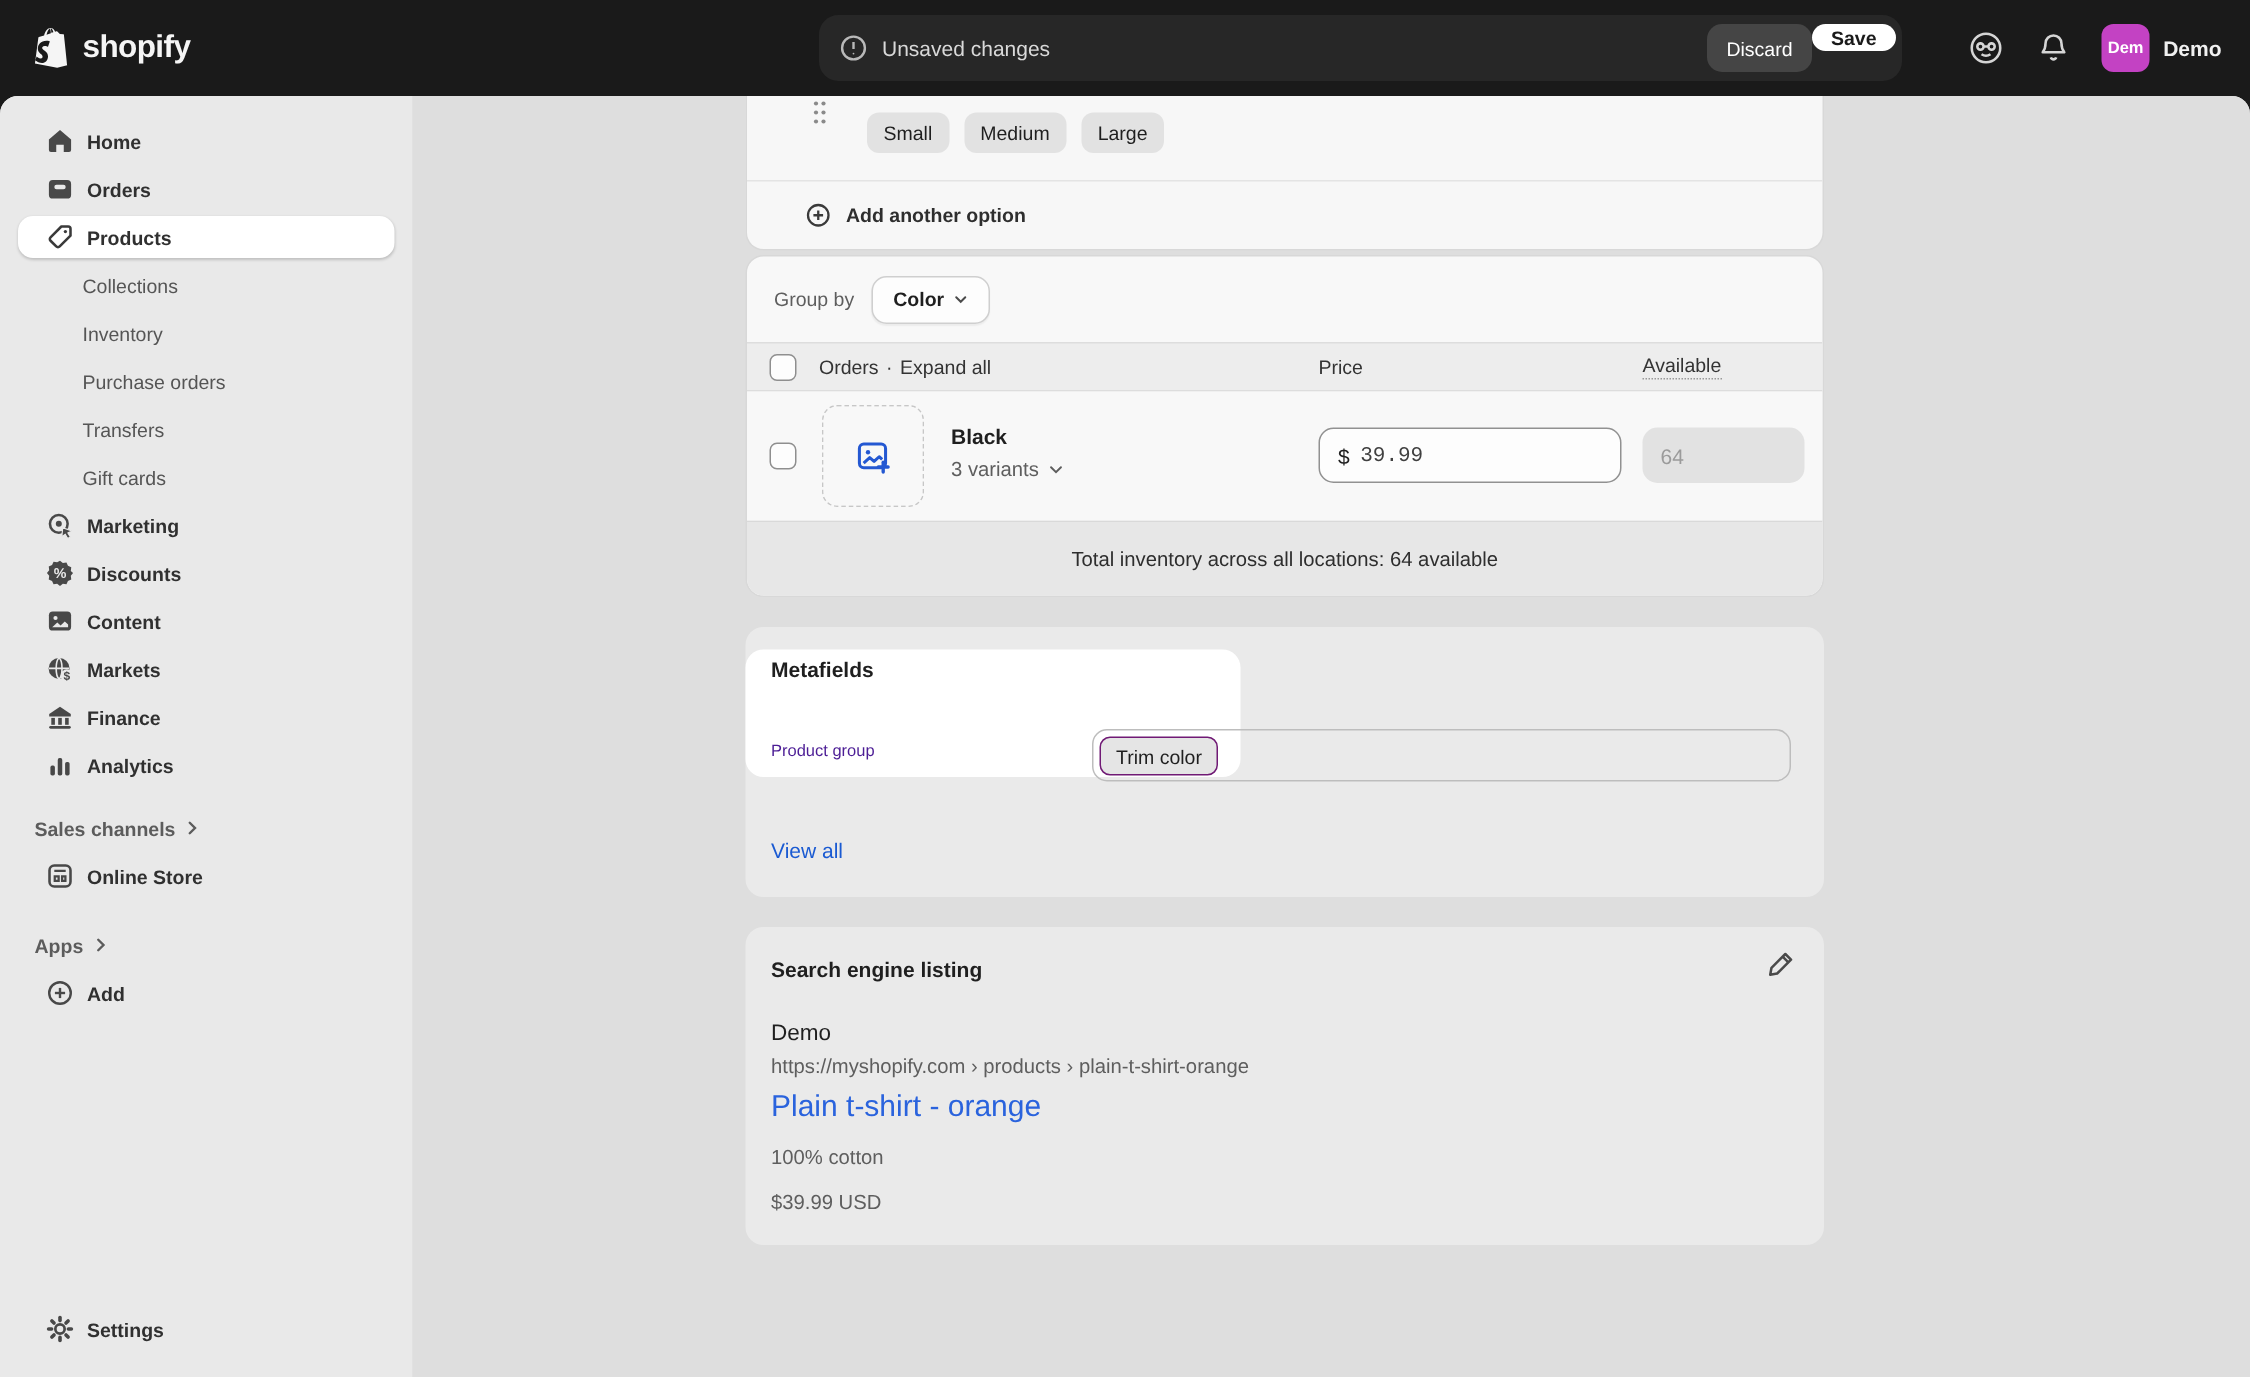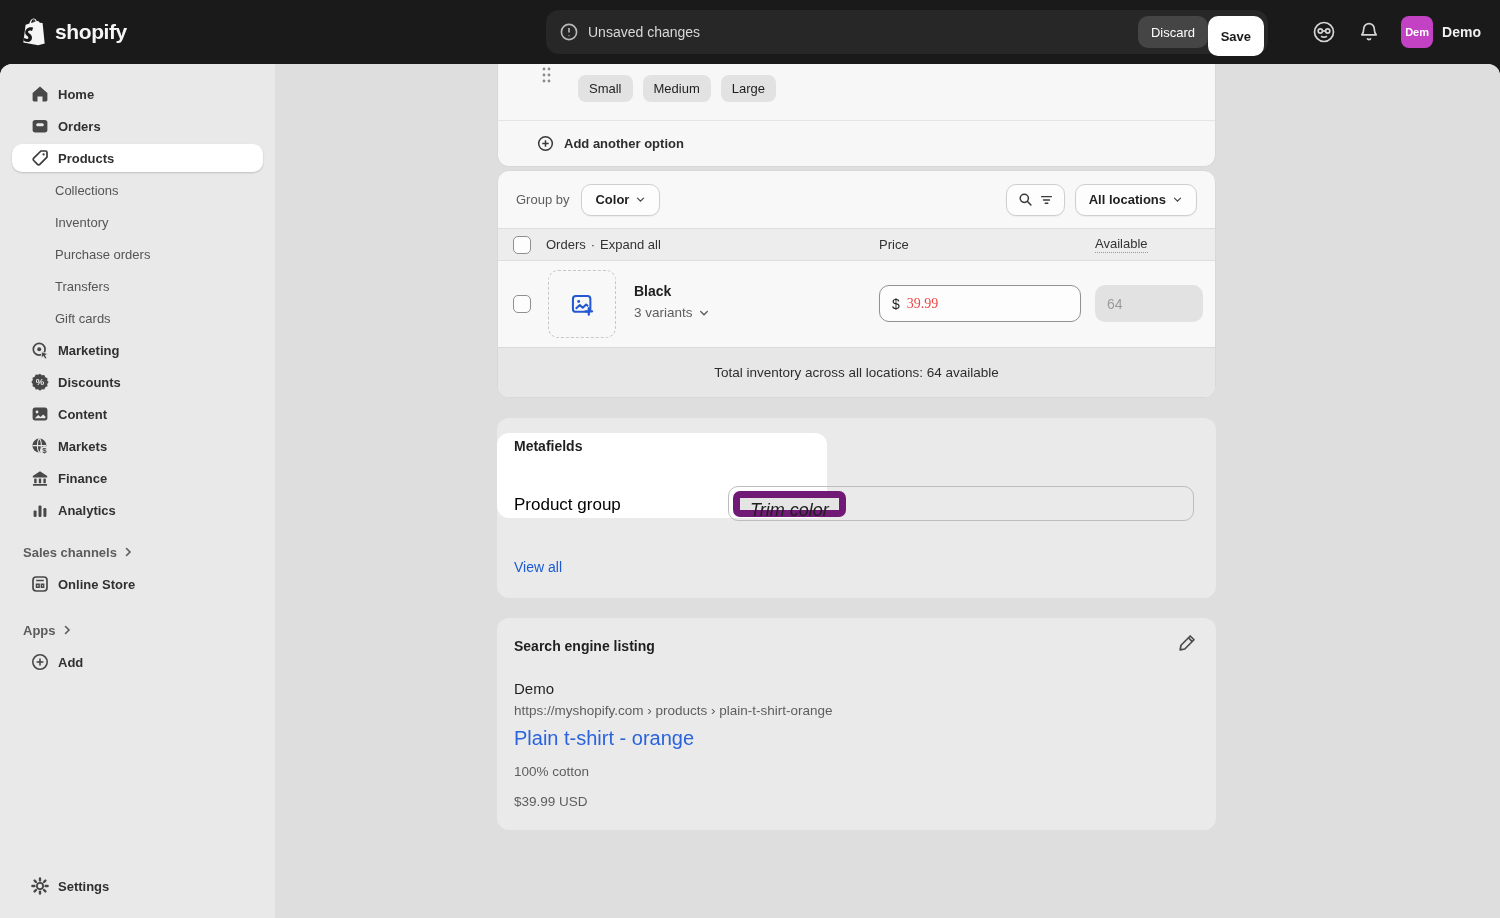--- a/index.html
+++ b/index.html
@@ -7,21 +7,21 @@
   .app { position:relative; width:1500px; height:918px; background:#1a1a1a; overflow:hidden; }
 
   
   .topbar { position:absolute; left:0; top:0; width:1500px; height:64px; background:#1a1a1a; }
   .logo { position:absolute; left:21px; top:0; height:64px; display:flex; align-items:center; gap:7px; }
   .logo-word { color:#f5f5f5; font-size:21px; font-weight:700; letter-spacing:-0.4px; }
   .savebar { position:absolute; left:546px; top:10px; width:722px; height:44px; background:#272727; border-radius:13px; display:flex; align-items:center; }
   .savebar .alert { margin-left:13px; display:flex; }
   .savebar .msg { margin-left:9px; color:#d9d9d9; font-size:14px; }
   .btn-discard { position:absolute; right:60px; top:6px; height:32px; padding:0 13px; background:#454545; border:none; border-radius:10px; color:#fff; font-size:13px; font-weight:500; font-family:inherit; cursor:pointer; }
-  .btn-save { position:absolute; right:4px; top:6px; height:40px; padding:0 13px; background:#ffffff; border:none; border-radius:10px; color:#1a1a1a; font-size:13px; font-weight:600; font-family:inherit; cursor:pointer; }
+  .btn-save { position:absolute; right:4px; top:6px; height:18px; padding:0 13px; background:#ffffff; border:none; border-radius:10px; color:#1a1a1a; font-size:13px; font-weight:600; font-family:inherit; cursor:pointer; }
   .top-right { position:absolute; right:19px; top:0; height:64px; display:flex; align-items:center; gap:20px; }
   .avatar-group { display:flex; align-items:center; gap:9px; }
   .avatar { width:32px; height:32px; background:#c342c3; border-radius:8px; display:flex; align-items:center; justify-content:center; color:#fff; font-size:11px; font-weight:700; }
   .user-name { color:#f0f0f0; font-size:14px; font-weight:600; }
   .icon-btn { background:none; border:none; display:flex; cursor:pointer; padding:0; }
 
   
   .frame { position:absolute; left:0; top:64px; width:1500px; height:854px; background:#dedede; border-radius:12px 12px 0 0; overflow:hidden; display:flex; }
 
   
@@ -60,31 +60,31 @@
   .thead .checkbox { margin-left:15px; }
   .col-variant { margin-left:15px; display:flex; gap:5px; }
   .col-price { position:absolute; left:381px; }
   .col-available { position:absolute; left:597px; border-bottom:1.5px dotted #999; padding-bottom:1px; cursor:help; }
   .vrow { position:relative; height:86px; background:#f8f8f8; }
   .vrow .checkbox { position:absolute; left:15px; top:34px; }
   .img-placeholder { position:absolute; left:50px; top:9px; width:68px; height:68px; border:1.5px dashed #c7c7c7; border-radius:10px; display:flex; align-items:center; justify-content:center; cursor:pointer; }
   .vname { position:absolute; left:136px; top:22px; font-size:14px; font-weight:600; color:#1f1f1f; }
   .vsub { position:absolute; left:136px; top:44px; display:flex; align-items:center; gap:5px; font-size:13.5px; color:#5e5e5e; cursor:pointer; }
   .price-field { position:absolute; left:381px; top:24px; width:202px; height:37px; background:#fdfdfd; border:1px solid #919191; border-radius:10px; display:flex; align-items:center; padding:0 12px; gap:7px; font-size:14px; color:#1f1f1f; }
-  .price-field input { border:none; outline:none; background:transparent; font-size:14px; color:#ef4444; width:100%; font-family:Liberation Serif, serif; }
+  .price-field input { border:none; outline:none; background:transparent; font-size:14px; color:#404040; width:100%; font-family:Liberation Mono, monospace; }
   .avail-input { position:absolute; left:597px; top:24px; width:108px; height:37px; background:#e2e2e2; border:none; border-radius:10px; color:#9b9b9b; font-size:14px; padding:0 12px; font-family:inherit; outline:none; }
   .tfoot { display:flex; align-items:center; justify-content:center; height:50px; background:#e7e7e7; border-top:1px solid #d9d9d9; font-size:13.5px; color:#2e2e2e; }
 
   
   .metafields-card { position:relative; margin-top:20px; height:180px; background:#eaeaea; border:none; }
   .white-patch { position:absolute; left:0; top:15px; width:330px; height:85px; background:#ffffff; border-radius:12px; }
   .mf-title { position:absolute; left:17px; top:20px; font-size:14px; font-weight:700; color:#1f1f1f; }
-  .mf-label { position:absolute; left:17px; top:77px; font-size:17px; color:#000000; }
+  .mf-label { position:absolute; left:17px; top:77px; font-size:11px; color:#4c1d95; }
   .mf-field { position:absolute; left:231px; top:68px; width:466px; height:35px; border:1px solid #bdbdbd; border-radius:10px; display:flex; align-items:center; padding:0 4px; cursor:text; }
-  .mf-chip { height:26px; line-height:25px; padding:0 10px; background:#e5e5e5; border:7px solid #701a75; border-radius:7px; font-size:18px; color:#1f1f1f; cursor:pointer;font-style:italic; }
+  .mf-chip { height:26px; line-height:25px; padding:0 10px; background:#e5e5e5; border:1px solid #701a75; border-radius:7px; font-size:13px; color:#1f1f1f; cursor:pointer; }
   .view-all { position:absolute; left:17px; top:141px; font-size:14px; font-weight:500; color:#1a5ad2; cursor:pointer; text-decoration:none; }
 
   
   .seo-card { position:relative; margin-top:20px; height:212px; background:#eaeaea; border:none; }
   .seo-title { position:absolute; left:17px; top:20px; font-size:14px; font-weight:700; color:#1f1f1f; }
   .seo-edit { position:absolute; right:18px; top:14px; }
   .seo-site { position:absolute; left:17px; top:62px; font-size:15px; color:#1f1f1f; }
   .seo-url { position:absolute; left:17px; top:85px; font-size:13.5px; color:#5e5e5e; }
   .seo-link { position:absolute; left:17px; top:109px; font-size:20px; color:#2a63dd; cursor:pointer; text-decoration:none; }
   .seo-desc { position:absolute; left:17px; top:146px; font-size:13.5px; color:#5e5e5e; }
@@ -343,45 +343,20 @@
           <div class="toolbar">
             <span class="toolbar-label">Group by</span>
             <button class="pill-btn">
               <span>Color</span>
               <span style="display:flex">
                   <svg width="11" height="11" viewBox="0 0 20 20" fill="none" stroke="#4a4a4a" stroke-width="2.4" stroke-linecap="round">
                     <polyline points="4.5,7.5 10,13 15.5,7.5"></polyline>
                   </svg>
                 </span>
             </button>
-            <div class="toolbar-right">
-              <button class="pill-btn" style="gap:5px;padding:0 10px;">
-                <span style="display:flex">
-                    <svg width="17" height="17" viewBox="0 0 20 20" fill="none" stroke="#3a3a3a" stroke-width="1.8" stroke-linecap="round">
-                      <circle cx="8.6" cy="8.6" r="4.8"></circle>
-                      <line x1="12.4" y1="12.4" x2="16.4" y2="16.4"></line>
-                    </svg>
-                  </span>
-                <span style="display:flex">
-                    <svg width="15" height="15" viewBox="0 0 20 20" fill="none" stroke="#3a3a3a" stroke-width="1.9" stroke-linecap="round">
-                      <line x1="3.5" y1="6.2" x2="16.5" y2="6.2"></line>
-                      <line x1="6" y1="10.6" x2="14" y2="10.6"></line>
-                      <line x1="8.3" y1="15" x2="11.7" y2="15"></line>
-                    </svg>
-                  </span>
-              </button>
-              <button class="pill-btn">
-                <span>All locations</span>
-                <span style="display:flex">
-                    <svg width="11" height="11" viewBox="0 0 20 20" fill="none" stroke="#4a4a4a" stroke-width="2.4" stroke-linecap="round">
-                      <polyline points="4.5,7.5 10,13 15.5,7.5"></polyline>
-                    </svg>
-                  </span>
-              </button>
-            </div>
           </div>
 
           <div class="thead">
             <span class="checkbox"></span>
             <span class="col-variant">
               <span>Orders</span>
               <span>·</span>
               <span>Expand all</span>
             </span>
             <span class="col-price">Price</span>

